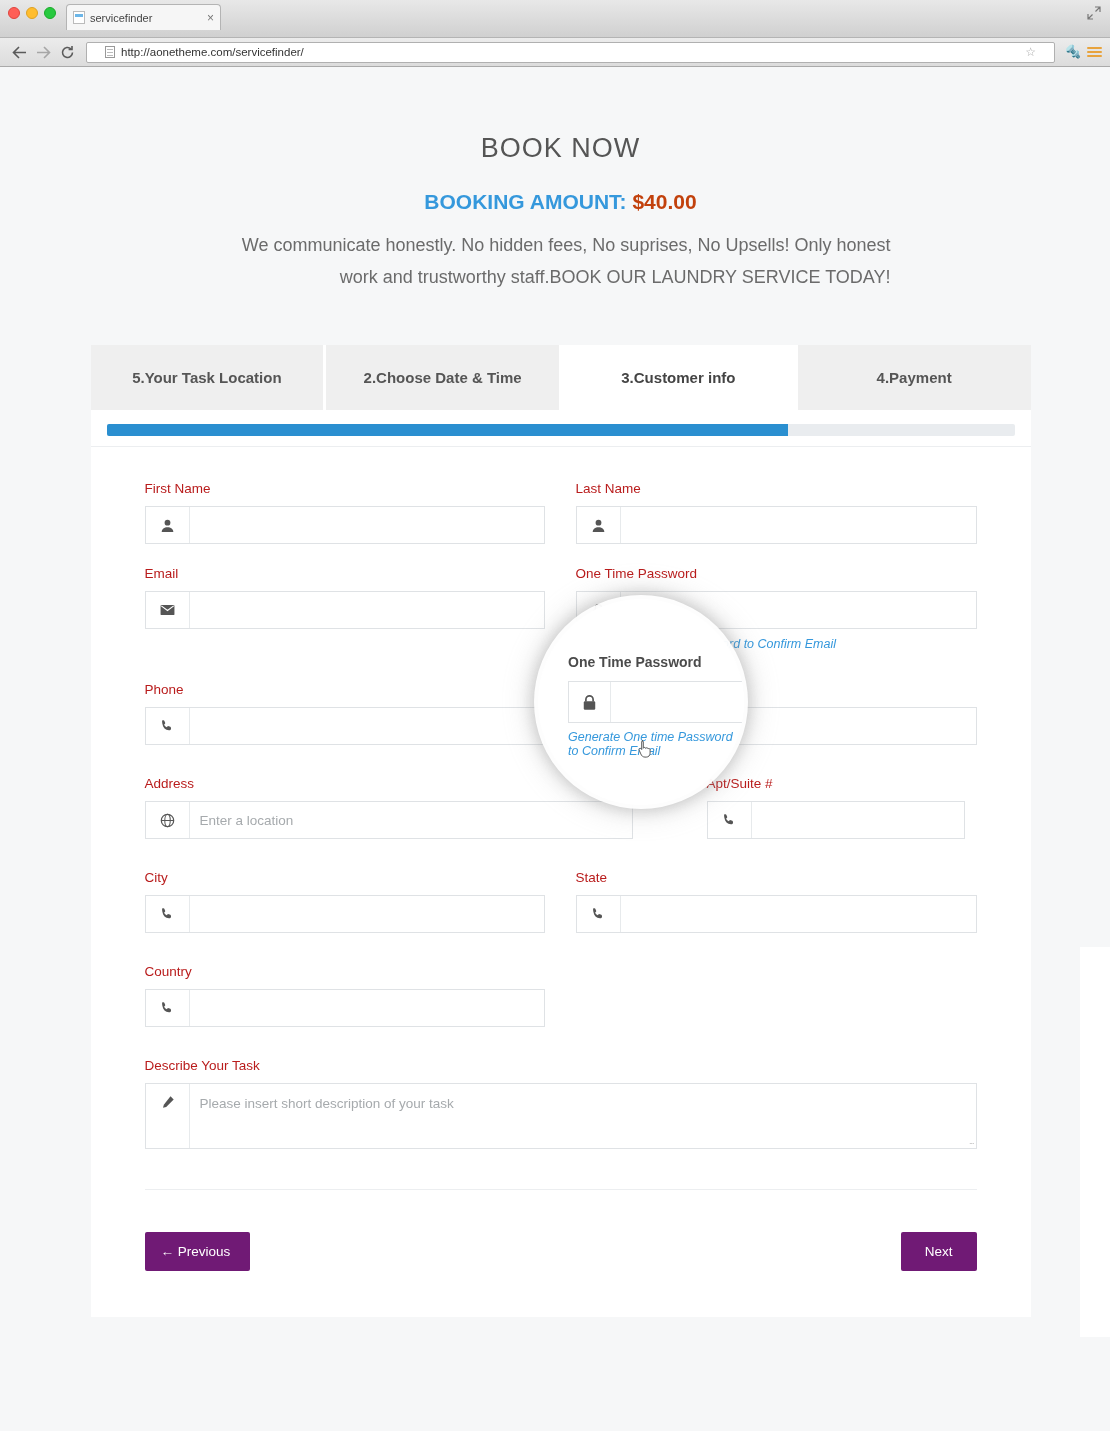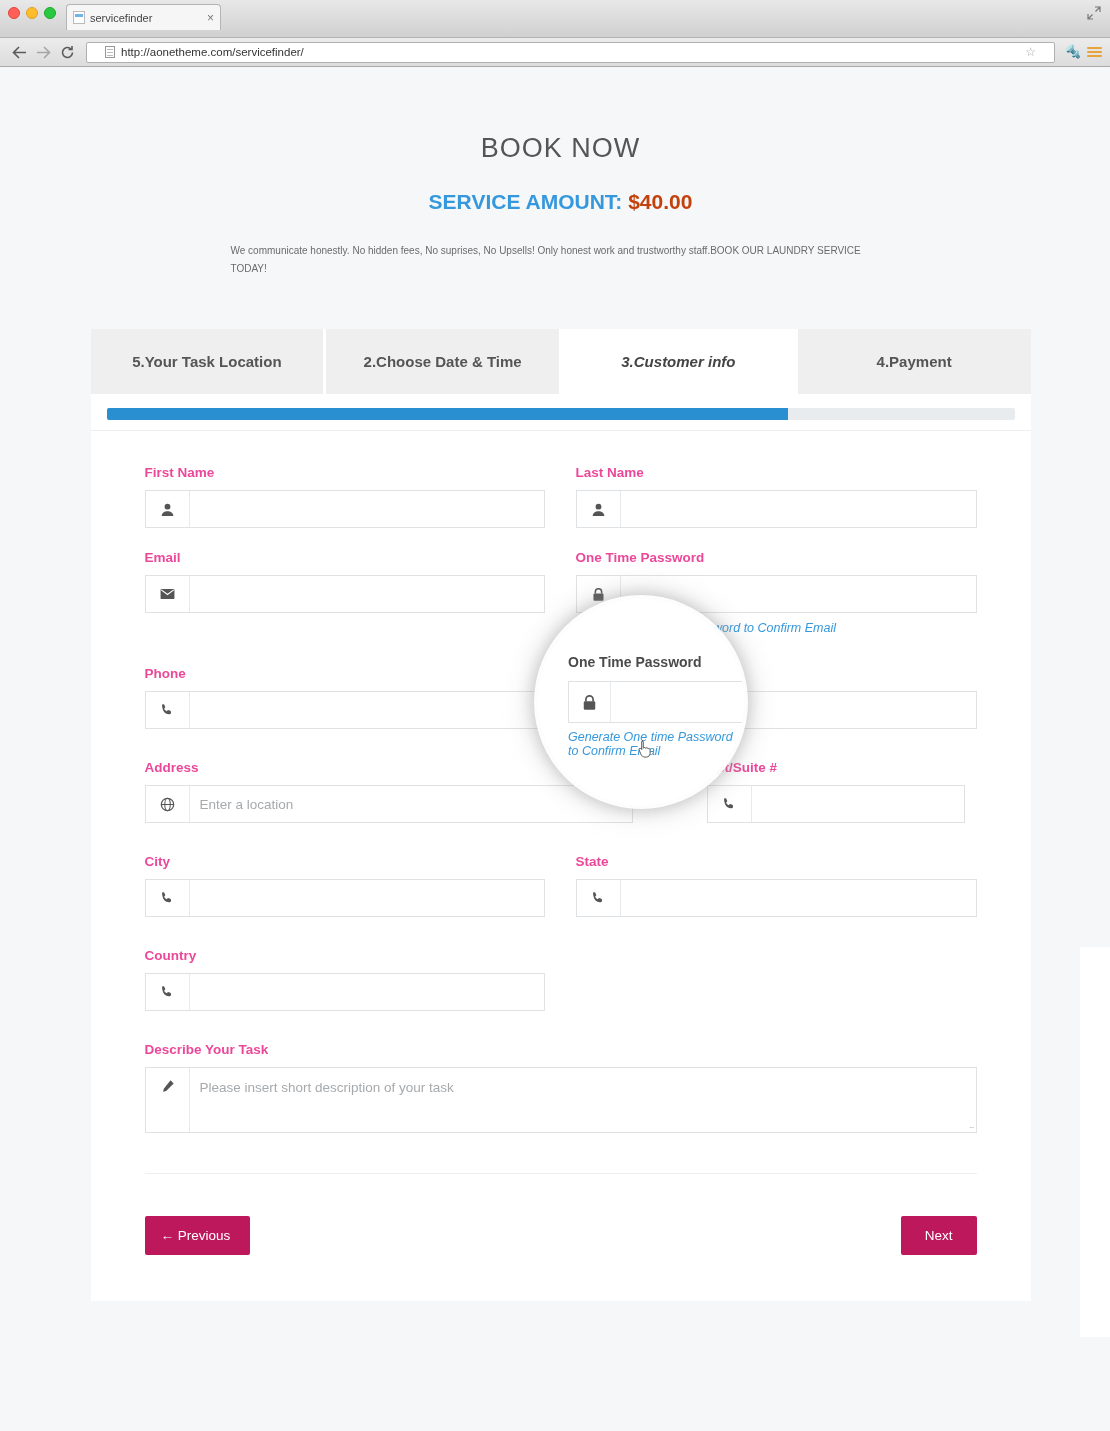--- a/index.html
+++ b/index.html
@@ -120,58 +120,58 @@
     text-align: center;
     font-size: 27px; font-weight: 400; letter-spacing: 1px;
     color: #555; margin: 26px 0 0 0;
   }
   .amount {
     text-align: center; margin-top: 26px;
     font-size: 21px; font-weight: bold; color: #3598dc;
   }
   .amount .value { color: #c2410c; }
   .blurb {
-    max-width: 660px; margin: 28px auto 0 auto;
-    text-align: left; font-size: 10px; color: #6b6b6b; line-height: 1.75;
+    max-width: 660px; margin: 16px auto 0 auto;
+    text-align: right; font-size: 18px; color: #6b6b6b; line-height: 1.75;
   }
 
   .wizard {
     width: 940px; margin: 52px auto 0 auto;
   }
   .tabs { display: flex; }
   .wtab {
     flex: 1;
     background: #efefef;
     text-align: center;
     padding: 24px 0;
     font-size: 15px; font-weight: bold; color: #555;
     border-right: 3px solid #fff;
   }
   .wtab:last-child { border-right: none; }
-  .wtab.active { background: #fff; color: #444; font-style: italic; }
+  .wtab.active { background: #fff; color: #444; }
 
   .panel {
     background: #fff;
     padding: 0;
   }
   .progress-wrap { padding: 14px 16px 10px 16px; }
   .progress {
     height: 12px; background: #e9ecef; border-radius: 2px; overflow: hidden;
   }
   .progress .bar { height: 100%; background: #2a8fd0; width: 75%; }
 
   .formarea {
     border-top: 1px solid #eceef0;
     padding: 34px 54px 0 54px;
   }
   .row { display: flex; gap: 30px; margin-bottom: 22px; }
   .col { flex: 1; position: relative; }
   .col.narrow { flex: 0 0 270px; }
   .label {
-    font-size: 13.5px; font-weight: bold; color: #ec4899;
+    font-size: 13.5px; font-weight: normal; color: #b91c1c;
     margin-bottom: 10px; display: block;
   }
   .field {
     display: flex; height: 38px;
     border: 1px solid #dfe2e5; background: #fff;
   }
   .field .ico {
     width: 44px; flex: none;
     display: flex; align-items: center; justify-content: center;
     border-right: 1px solid #e7eaec;
@@ -199,21 +199,21 @@
     color: #3598dc; text-decoration: none; display: inline-block;
   }
 
   .footer {
     border-top: 1px solid #eceef0;
     margin: 40px 54px 0 54px;
     padding: 42px 0 46px 0;
     display: flex; justify-content: space-between; align-items: center;
   }
   .btn {
-    background: #be185d; color: #fff; border: none;
+    background: #701a75; color: #fff; border: none;
     font-size: 13.5px; font-family: "Liberation Sans", sans-serif;
     padding: 12px 20px; cursor: pointer; border-radius: 2px;
   }
   .btn.prev { padding-left: 16px; }
   .btn.next { padding: 12px 24px; }
 
   
   .edge-sliver {
     position: absolute; right: 0; top: 880px;
     width: 30px; height: 390px; background: #fff;
@@ -316,21 +316,21 @@
   </div>
 
   <div class="viewport">
     <div class="edge-sliver"></div>
 
     <div class="page">
 
       <h1 class="booknow">BOOK NOW</h1>
 
       <div class="amount">
-        <span>SERVICE AMOUNT:</span>
+        <span>BOOKING AMOUNT:</span>
         <span class="value">$40.00</span>
       </div>
 
       <div class="blurb">We communicate honestly. No hidden fees, No suprises, No Upsells! Only honest work and trustworthy staff.BOOK OUR LAUNDRY SERVICE TODAY!</div>
 
       <div class="wizard">
 
         <div class="tabs">
           <div class="wtab">
             <span>5.Your Task Location</span>

